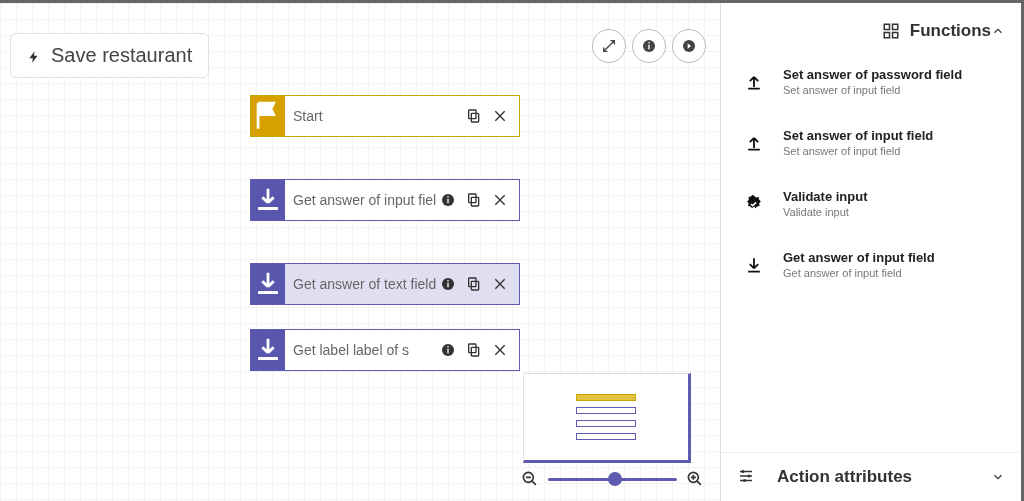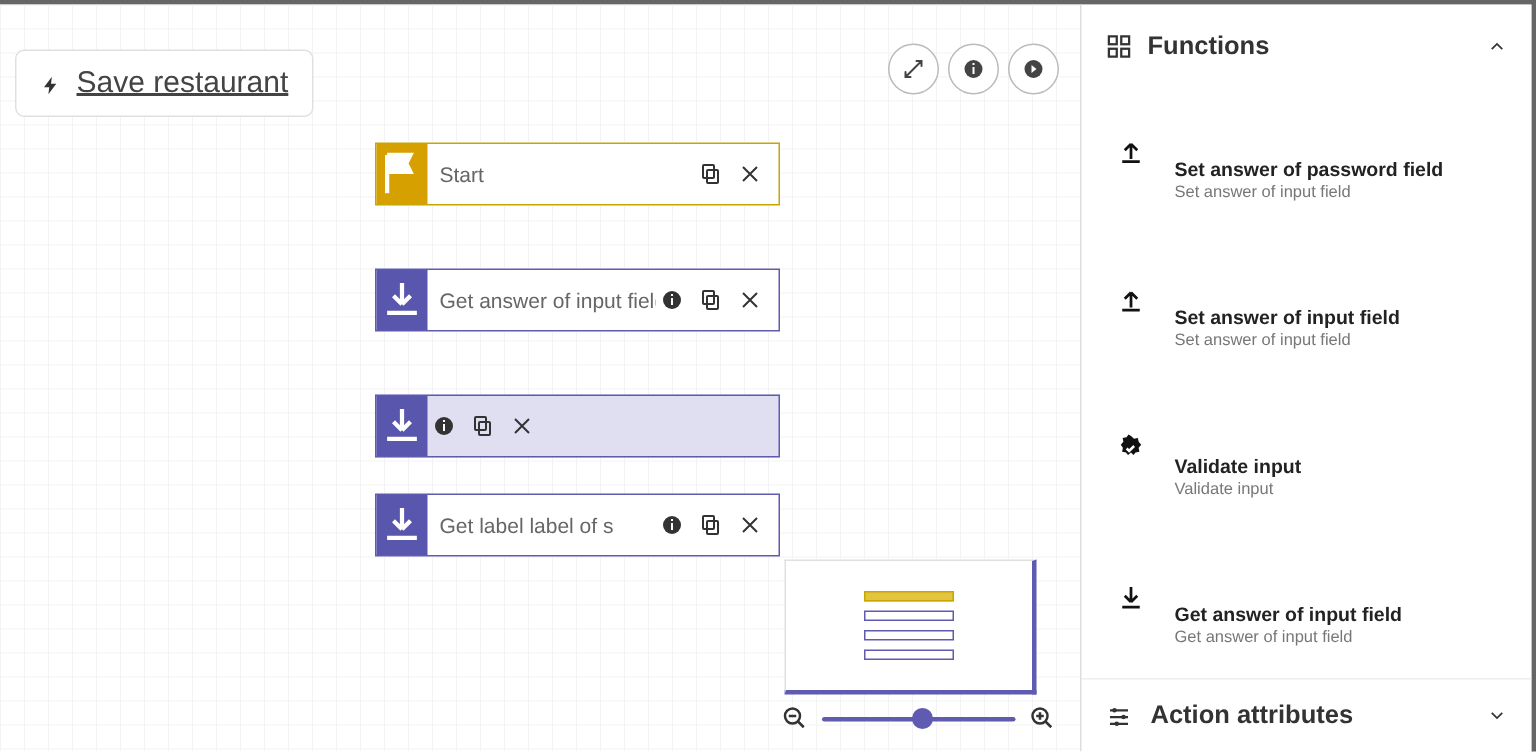--- a/index.html
+++ b/index.html
@@ -6,21 +6,21 @@
   html, body { width: 1024px; height: 501px; font-family: Arial, sans-serif; overflow: hidden; }
   body { display: flex; background: #fff; border-top: 3px solid #666; border-right: 3px solid #666; }
 
   .canvas-area { position: relative; flex: 1; height: 100%; background-image:
     linear-gradient(#f3f3f3 1px, transparent 1px),
     linear-gradient(90deg, #f3f3f3 1px, transparent 1px);
     background-size: 16px 16px; background-color: #fff; border-right: 1px solid #ddd;
   }
 
   .chip { position: absolute; top: 30px; left: 10px; background: #fff; border: 1px solid #e0e0e0;
-    border-radius: 6px; padding: 10px 16px; display: flex; align-items: flex-end; gap: 10px; font-size: 20px; color: #444; text-decoration: underline;
+    border-radius: 6px; padding: 10px 16px; display: flex; align-items: flex-end; gap: 10px; font-size: 20px; color: #444;
   }
   .chip svg { width: 14px; height: 20px; }
 
   .round-buttons { position: absolute; top: 26px; left: 592px; display: flex; gap: 6px; }
   .round-btn { width: 34px; height: 34px; border-radius: 50%; border: 1px solid #bbb; background: #fff;
     display: flex; align-items: center; justify-content: center; cursor: pointer; }
   .round-btn svg, .round-btn .glyph { width: 16px; height: 16px; font-weight: bold; color: #444; }
 
   .node { position: absolute; display: flex; align-items: stretch; height: 42px; border: 1px solid #c9b300;
     background: #fff; }
@@ -49,37 +49,37 @@
   .minimap .bar { height: 7px; width: 60px; border: 1px solid #5e5bb0; }
   .minimap .bar.y { background: #e3c340; border-color: #c9a500; }
 
   .zoom-row { position: absolute; left: 520px; bottom: 12px; width: 185px; display: flex; align-items: center; gap: 8px; }
   .zoom-row .track { flex: 1; height: 3px; background: #5e5bb0; border-radius: 2px; position: relative; }
   .zoom-row .thumb { position: absolute; top: 50%; left: 52%; transform: translate(-50%,-50%); width: 14px; height: 14px; border-radius: 50%; background: #5e5bb0; }
   .zoom-row .mag { width: 20px; height: 20px; display:flex; align-items:center; justify-content:center; }
 
   
   .panel { width: 300px; height: 100%; background: #fff; display: flex; flex-direction: column; }
-  .panel-header { display: flex; align-items: center; justify-content: space-between; padding: 18px 16px 10px 16px; cursor: pointer; }
+  .panel-header { display: flex; align-items: center; justify-content: flex-end; padding: 18px 16px 10px 16px; cursor: pointer; }
   .panel-header .t { display: flex; align-items: center; gap: 10px; font-size: 17px; font-weight: 600; color: #333; }
   .panel-header svg.chev { width: 14px; height: 14px; }
 
   .filter-wrap { margin: 8px 14px 18px 14px; position: relative; }
   .filter-wrap .legend { position: absolute; top: -7px; left: 10px; background: #fff; padding: 0 4px; font-size: 10px; color: #5e5bb0; }
   .filter-input { width: 100%; border: 2px solid #5e5bb0; border-radius: 4px; padding: 14px 10px 12px 10px; font-size: 15px; color: #333; outline: none; }
 
   .fn-list { flex: 1; overflow-y: auto; padding: 0 14px; }
   .fn-item { display: flex; align-items: center; gap: 16px; padding: 16px 6px; cursor: pointer; }
   .fn-item .ic { width: 26px; height: 26px; display:flex; align-items:center; justify-content:center; }
   .fn-item .ic svg { width: 20px; height: 20px; }
-  .fn-item .txt .title { font-size: 13px; font-weight: 700; color: #222; margin-bottom: 2px; margin-top: 38px; }
+  .fn-item .txt .title { font-size: 13px; font-weight: 700; color: #222; margin-bottom: 2px; }
   .fn-item .txt .sub { font-size: 11px; color: #777; }
 
   .panel-footer { border-top: 1px solid #eee; display: flex; align-items: center; justify-content: space-between; padding: 14px 16px; cursor:pointer; }
-  .panel-footer .t { display: flex; align-items: flex-end; gap: 12px; font-size: 17px; font-weight: 600; color: #333; }
+  .panel-footer .t { display: flex; align-items: flex-start; gap: 22px; font-size: 17px; font-weight: 600; color: #333; }
 </style>
 </head>
 <body>
 
 <div class="canvas-area">
 
   <div class="chip">
     <svg viewBox="0 0 24 24">
         <path d="M13 2 4 14h6l-1 8 9-12h-6z" fill="#333"></path>
       </svg>
@@ -157,20 +157,21 @@
         </div>
     </div>
   </div>
 
   <div class="node purple n2">
     <div class="icon-block">
       <svg viewBox="0 0 24 24">
           <path d="M12 4v10m0 0l-4-4m4 4 4-4M5 18h14" stroke="#fff" stroke-width="2" fill="none"></path>
         </svg>
     </div>
+    <div class="label">Get answer of text field</div>
     <div class="actions">
       <div class="act">
           <svg viewBox="0 0 24 24">
             <circle cx="12" cy="12" r="9" fill="#333"></circle>
             <rect x="11" y="10" width="2" height="7" fill="#fff"></rect>
             <rect x="11" y="6" width="2" height="2" fill="#fff"></rect>
           </svg>
         </div>
       <div class="act">
           <svg viewBox="0 0 24 24">

